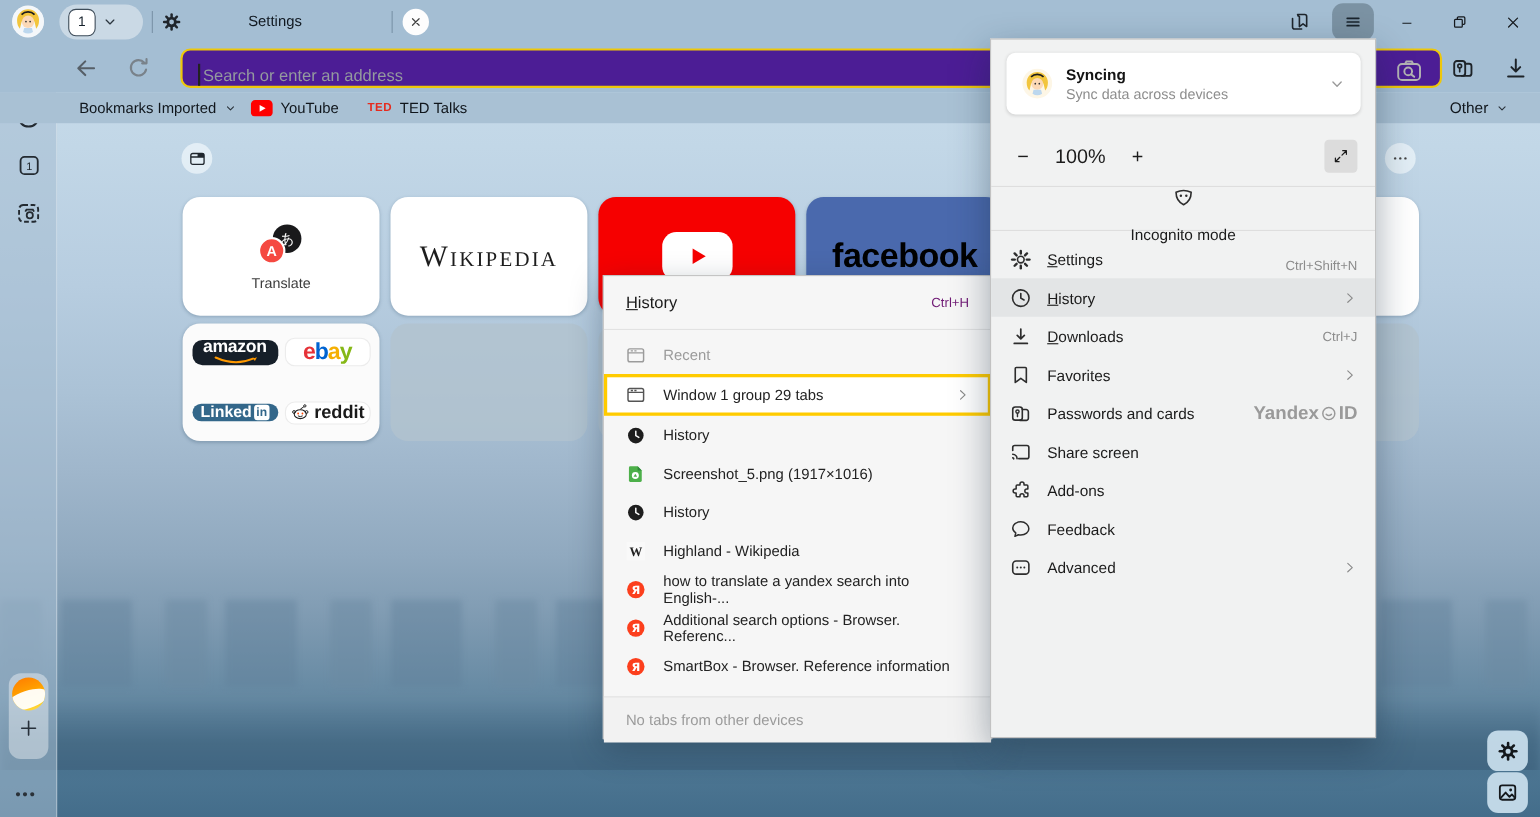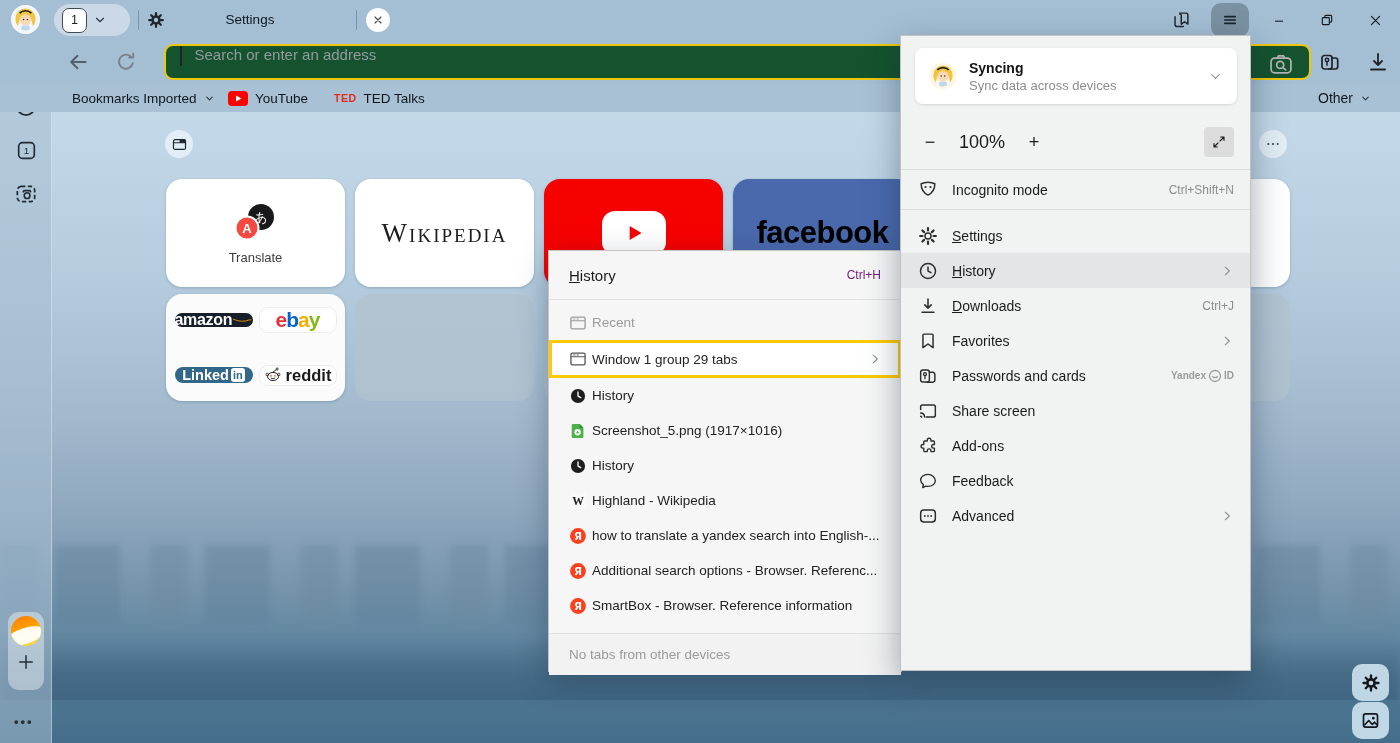--- a/index.html
+++ b/index.html
@@ -24,21 +24,21 @@
 
   .avatar { left:11px; top:5px; width:29px; height:29px; border-radius:50%; overflow:hidden; background:#eef3f7; }
   .tabpill { left:54px; top:4px; width:76px; height:32px; border-radius:16px; background:rgba(255,255,255,.42); display:flex; align-items:center; padding:0 8px; gap:6px; }
   .tabbadge { width:25px; height:25px; border-radius:7px; background:#fff; border:1.6px solid #3e4c59; display:flex; align-items:center; justify-content:center; font-size:12.5px; color:#16212b; font-weight:400; }
   .vdiv { width:1px; height:20px; background:rgba(70,95,115,.45); top:10px; }
   .tablabel { font-size:13.5px; color:#101820; }
   .closetab { left:366px; top:8px; width:24px; height:24px; border-radius:50%; background:#fdfdfd; display:flex; align-items:center; justify-content:center; }
   .menubtn { left:1211px; top:3px; width:38px; height:34px; border-radius:10px; background:#7b92a3; display:flex; align-items:center; justify-content:center; }
   .winctl { top:9px; width:22px; height:22px; display:flex; align-items:center; justify-content:center; }
 
-  .addressbar { left:164px; top:44px; width:1147px; height:36px; background:#14532d; border:2px solid #eec70a; border-radius:9px; display:flex; align-items:flex-start; padding:0 14px; z-index:4;gap:10px; }
+  .addressbar { left:164px; top:44px; width:1147px; height:36px; background:#4c1d95; border:2px solid #eec70a; border-radius:9px; display:flex; align-items:flex-end; padding:0 14px; z-index:4; }
   .caret { width:1.5px; height:20px; background:#222; margin-right:3px; }
   .placeholder { font-size:15px; color:#949a9f; }
   .cam { position:absolute; right:14px; top:4px; }
 
   .bmitem { display:flex; align-items:center; gap:7px; font-size:13.5px; color:#10161c; height:28px; }
 
   
   .sidebar { left:0; top:40px; width:52px; height:703px; background:rgba(165,190,209,.55); border-right:1px solid rgba(255,255,255,.35); z-index:3; }
   .sideicon { left:12px; width:28px; height:28px; display:flex; align-items:center; justify-content:center; color:#232a31; }
   .sidedock { left:8px; top:612px; width:36px; height:78px; border-radius:11px; background:rgba(255,255,255,.4); display:flex; flex-direction:column; align-items:center; padding-top:4px; gap:6px; }
@@ -50,62 +50,62 @@
   .tile { width:179px; height:108px; border-radius:16px; background:#fff; box-shadow:0 1px 3px rgba(40,70,95,.25); display:flex; align-items:center; justify-content:center; z-index:1; }
   .tile.gray { background:rgba(178,195,206,.78); box-shadow:none; }
   .roundbtn { width:28px; height:28px; border-radius:50%; background:rgba(244,250,253,.65); display:flex; align-items:center; justify-content:center; z-index:1; color:#333; }
   .wiki { font-family:"Liberation Serif","DejaVu Serif",serif; font-variant:small-caps; font-size:27px; letter-spacing:2px; color:#1d1d1d; }
   .fb { background:#4a69ad; }
   .fbtext { color:#000000; font-size:31px; font-weight:700; letter-spacing:-.5px; }
   .yt { background:#f60000; }
   .ytbadge { width:64px; height:44px; background:#fff; border-radius:13px; display:flex; align-items:center; justify-content:center; }
   .folder { display:grid; grid-template-columns:78px 78px; grid-template-rows:49px 49px; gap:6px; padding:0; background:#fbfbfb; }
   .mini { border-radius:9px; display:flex; align-items:center; justify-content:center; }
-  .m-amazon { background:#161f29; flex-direction:row; }
+  .m-amazon { background:#161f29; flex-direction:column; }
   .m-amazon .t { color:#fff; font-weight:700; font-size:16px; letter-spacing:-.3px; line-height:14px; }
   .m-ebay { background:#fff; border:1px solid #ececec; font-weight:700; font-size:21px; letter-spacing:-1px; }
   .m-ebay span { display:inline-block; }
   .m-li { background:#33678a; gap:2px; }
   .m-li .t { color:#fff; font-weight:700; font-size:14.5px; }
   .m-li .b { background:#fff; color:#33678a; font-weight:700; font-size:11px; border-radius:3px; padding:1px 2px; }
   .m-reddit { background:#fff; border:1px solid #ececec; gap:4px; }
   .m-reddit .t { color:#1a1a1a; font-weight:700; font-size:16.5px; }
   .translate-label { font-size:13px; color:#3c3c3c; margin-top:8px; }
 
   
   .submenu { left:548px; top:250px; width:354px; height:422px; background:#f6f6f6; border:1px solid #c4c4c4; box-shadow:0 10px 28px rgba(20,40,60,.35); z-index:5; }
   .sm-head { height:49px; display:flex; align-items:center; padding:0 20px; border-bottom:1px solid #e2e2e2; }
   .sm-title { font-size:15px; color:#1b1b1b; }
   .sm-sc { margin-left:auto; font-size:12px; color:#701a75; }
-  .hrow { height:35px; display:flex; align-items:center; padding:0 19px; gap:4px; font-size:13.5px; color:#222; }
+  .hrow { height:35px; display:flex; align-items:center; padding:0 19px; gap:15px; font-size:13.5px; color:#222; }
   .hrow.gray { color:#9b9b9b; }
   .hrow.hl { height:38px; border:3px solid #ffcb00; background:#fff; padding:0 16px; }
   .hrow .chev { margin-left:auto; }
   .sm-foot { border-top:1px solid #e2e2e2; height:42px; display:flex; align-items:center; padding:0 20px; font-size:13.5px; color:#9b9b9b; background:#f2f2f2; }
   .favic { width:20px; height:20px; flex:0 0 20px; display:flex; align-items:center; justify-content:center; }
 
   
   .mainmenu { left:900px; top:35px; width:351px; height:636px; background:#f1f2f2; border:1px solid #c2c2c2; box-shadow:0 12px 32px rgba(20,40,60,.4); z-index:6; }
   .synccard { left:14px; top:12px; width:322px; height:56px; background:#fff; border-radius:8px; box-shadow:0 1px 3px rgba(0,0,0,.12); display:flex; align-items:center; padding:0 14px; gap:12px; }
   .sync-t { font-size:14px; font-weight:700; color:#141414; }
   .sync-s { font-size:13px; color:#8d8d8d; margin-top:2px; }
   .zoomrow { left:0; top:80px; width:100%; height:52px; display:flex; align-items:center; padding:0 16px; gap:16px; }
   .zbtn { width:26px; height:26px; display:flex; align-items:center; justify-content:center; font-size:18px; color:#1c1c1c; }
   .zval { font-size:18px; color:#1c1c1c; }
   .fsbtn { margin-left:auto; width:30px; height:30px; border-radius:4px; background:#dcdcdc; display:flex; align-items:center; justify-content:center; }
   .mdiv { height:1px; background:#dedede; margin:0; }
   .mrow { height:35px; display:flex; align-items:center; padding:0 16px; gap:13px; font-size:14px; color:#1b1b1b; }
-  .mrow.tall { height:39px; }
+  .mrow.tall { height:39px;flex-direction:column; }
   .mrow.sel { background:#e3e5e6; }
   .mrow .sc { margin-left:auto; font-size:12px; color:#8c8c8c; }
   .mrow .chev { margin-left:auto; }
   .micon { width:22px; height:22px; flex:0 0 22px; color:#2d2d2d; }
   .ul1 { display:block; }
   .ul1::first-letter { text-decoration:underline; }
-  .yid { margin-left:auto; display:flex; align-items:center; gap:1px; color:#9a9a9a; font-size:10px; font-weight:700; font-family:"Liberation Sans",sans-serif; }
+  .yid { margin-left:auto; display:flex; align-items:center; gap:1px; color:#9a9a9a; font-size:17px; font-weight:700; font-family:"Liberation Sans",sans-serif; }
 
   
   .cornerbtn { left:1352px; width:37px; height:37px; border-radius:10px; background:rgba(205,226,240,.9); display:flex; align-items:center; justify-content:center; z-index:2; color:#14181c; }
 </style>
 </head>
 <body>
 
 <div class="abs bg"></div>
 <div class="abs skyline"></div>
 <div class="abs treeline"></div>

